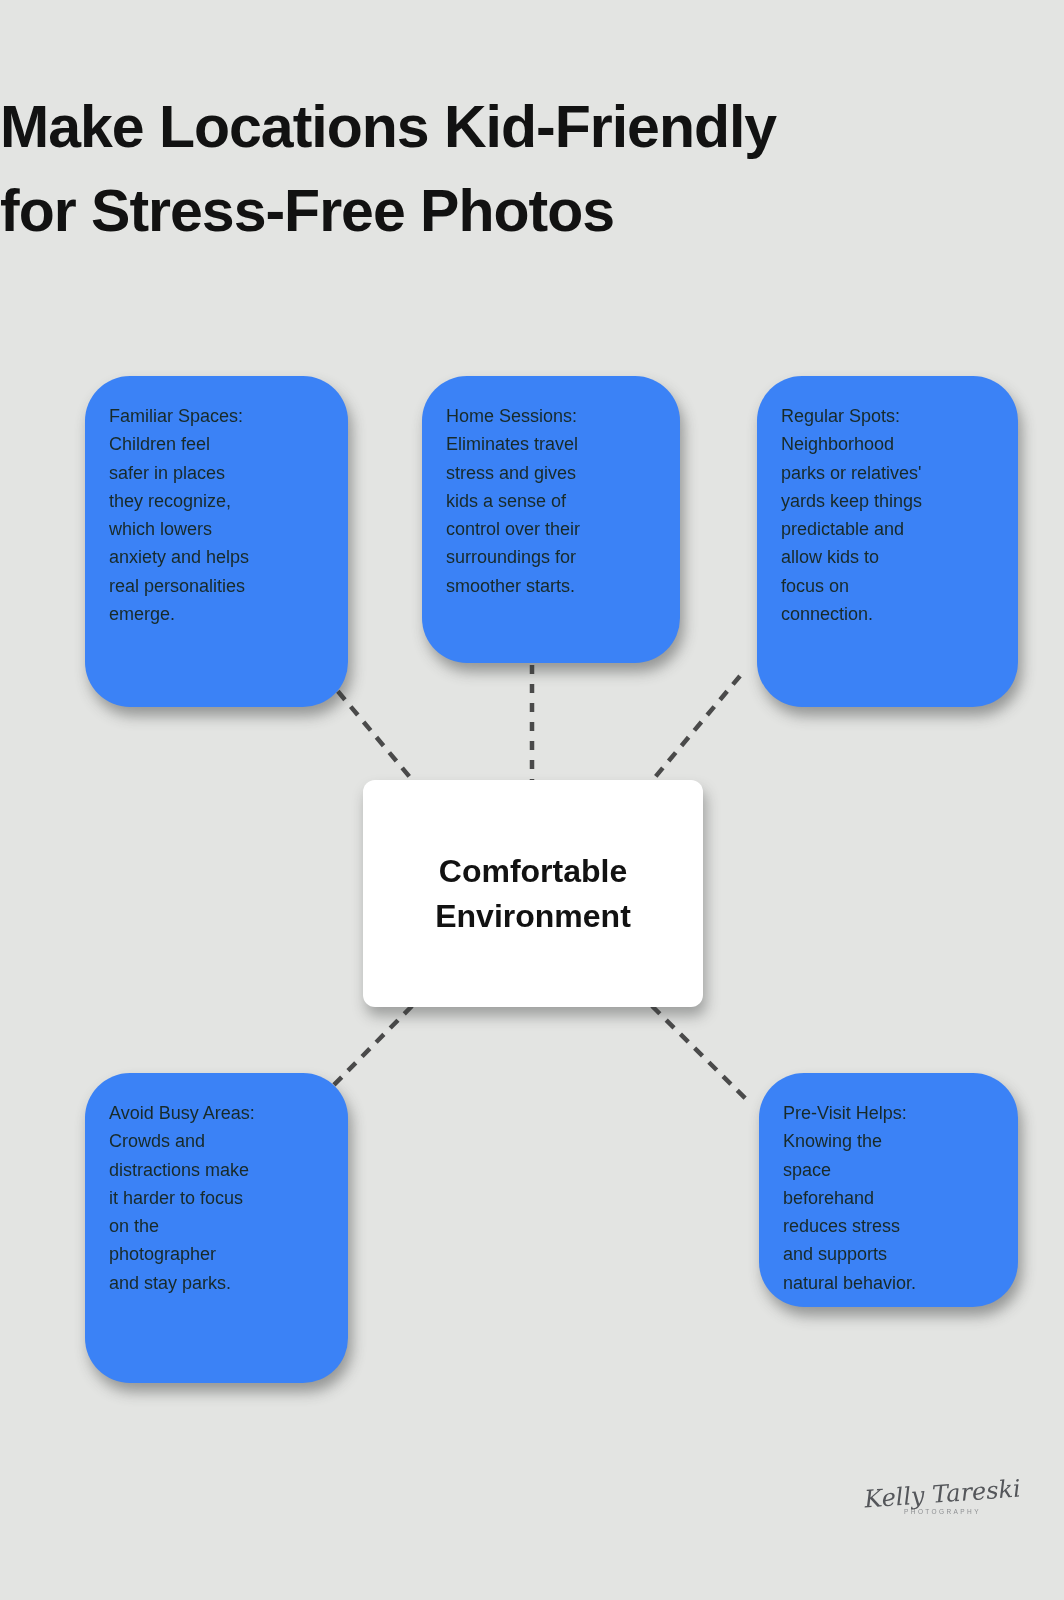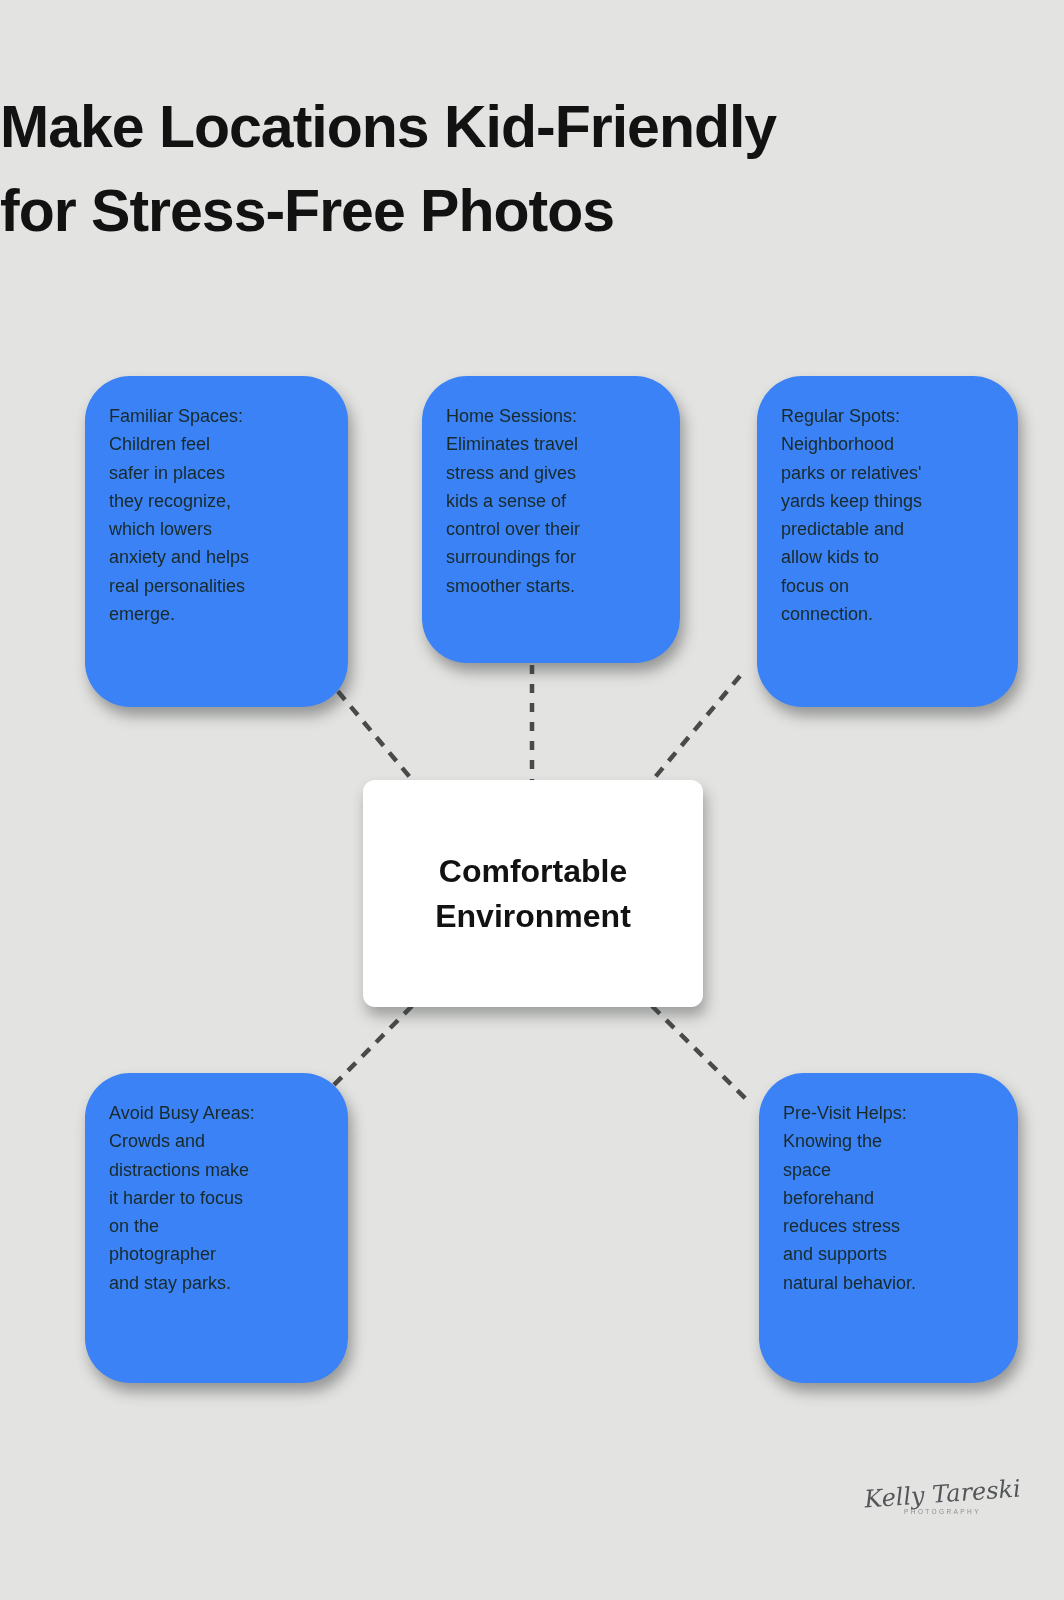--- a/index.html
+++ b/index.html
@@ -41,21 +41,21 @@
     line-height: 1.57;
     box-sizing: border-box;
     padding: 26px 14px 0 24px;
     white-space: pre-line;
     margin-left: 28px;
   }
   .node-familiar   { left: 57px;  top: 376px; width: 263px; height: 331px; }
   .node-home       { left: 394px; top: 376px; width: 258px; height: 287px; }
   .node-regular    { left: 729px; top: 376px; width: 261px; height: 331px; }
   .node-avoid      { left: 57px;  top: 1073px; width: 263px; height: 310px; }
-  .node-previsit   { left: 731px; top: 1073px; width: 259px; height: 310px; }
+  .node-previsit   { left: 731px; top: 1073px; width: 259px; height: 234px; }
   .center-node {
     position: absolute;
     left: 363px; top: 780px;
     width: 340px; height: 227px;
     background: #ffffff;
     border-radius: 12px;
     box-shadow: 3px 9px 14px rgba(55,58,57,0.40);
     display: flex;
     align-items: center;
     justify-content: center;

